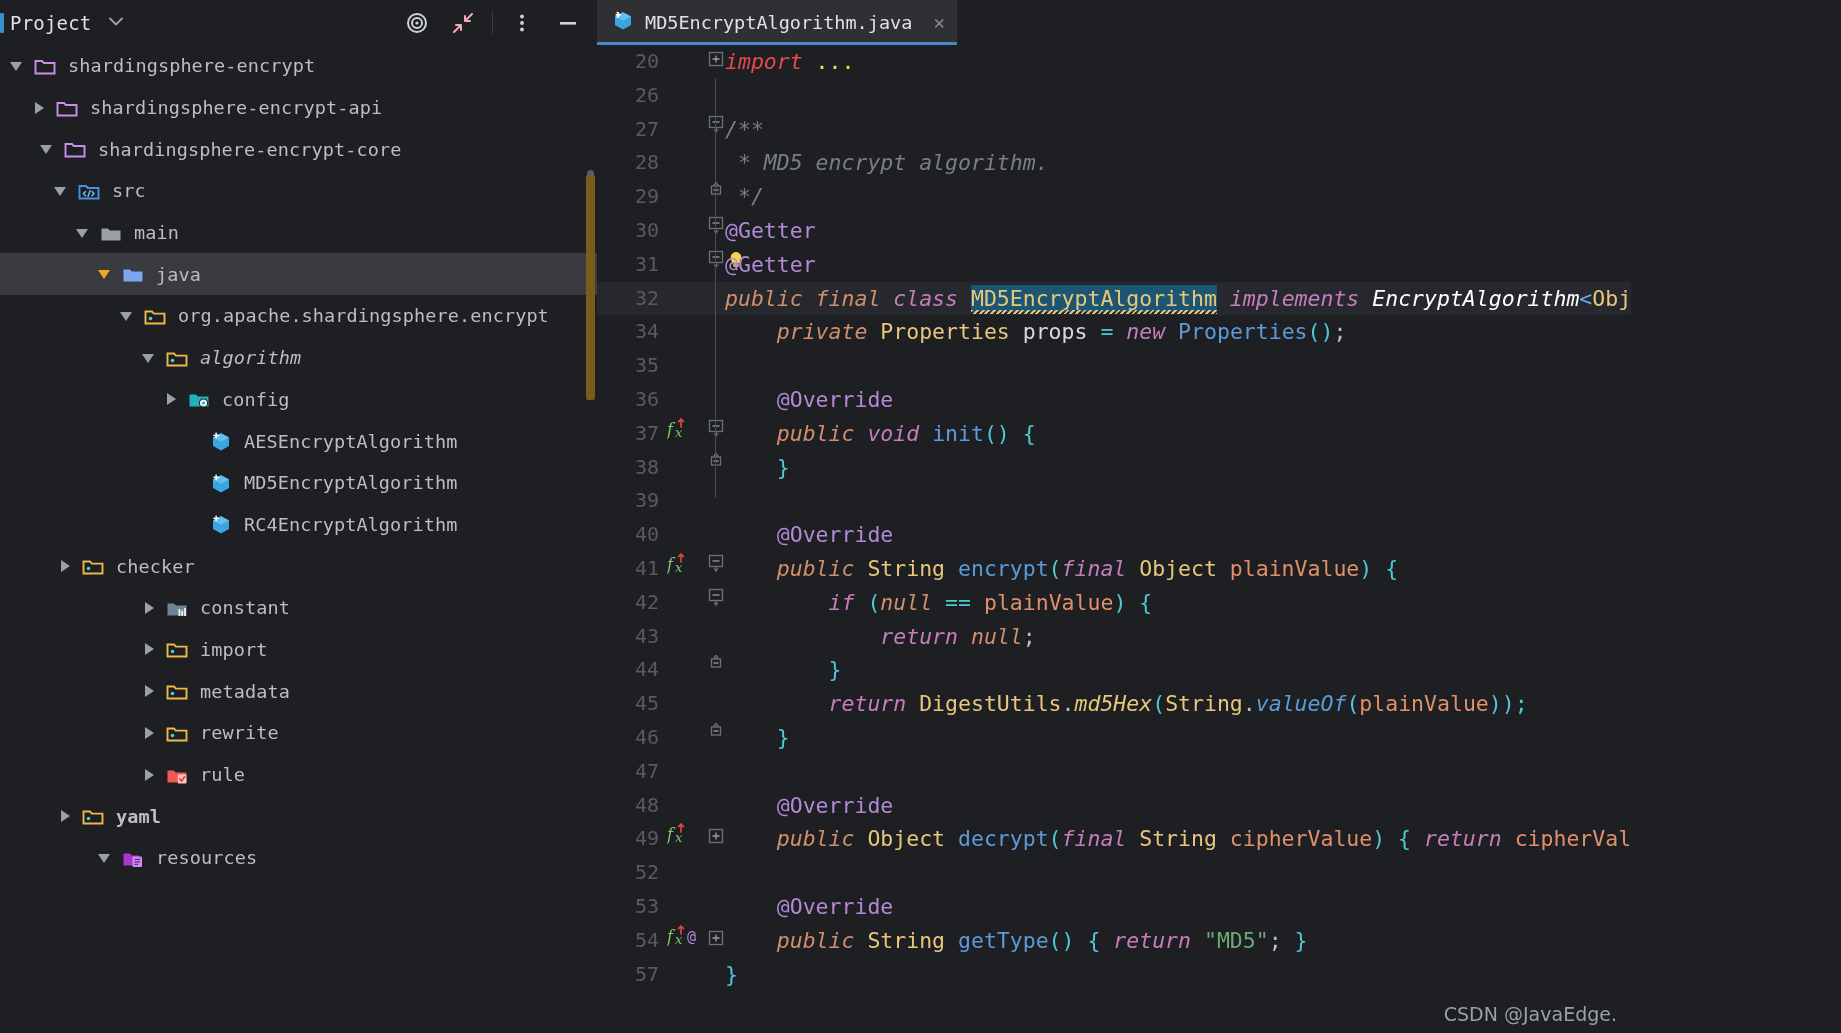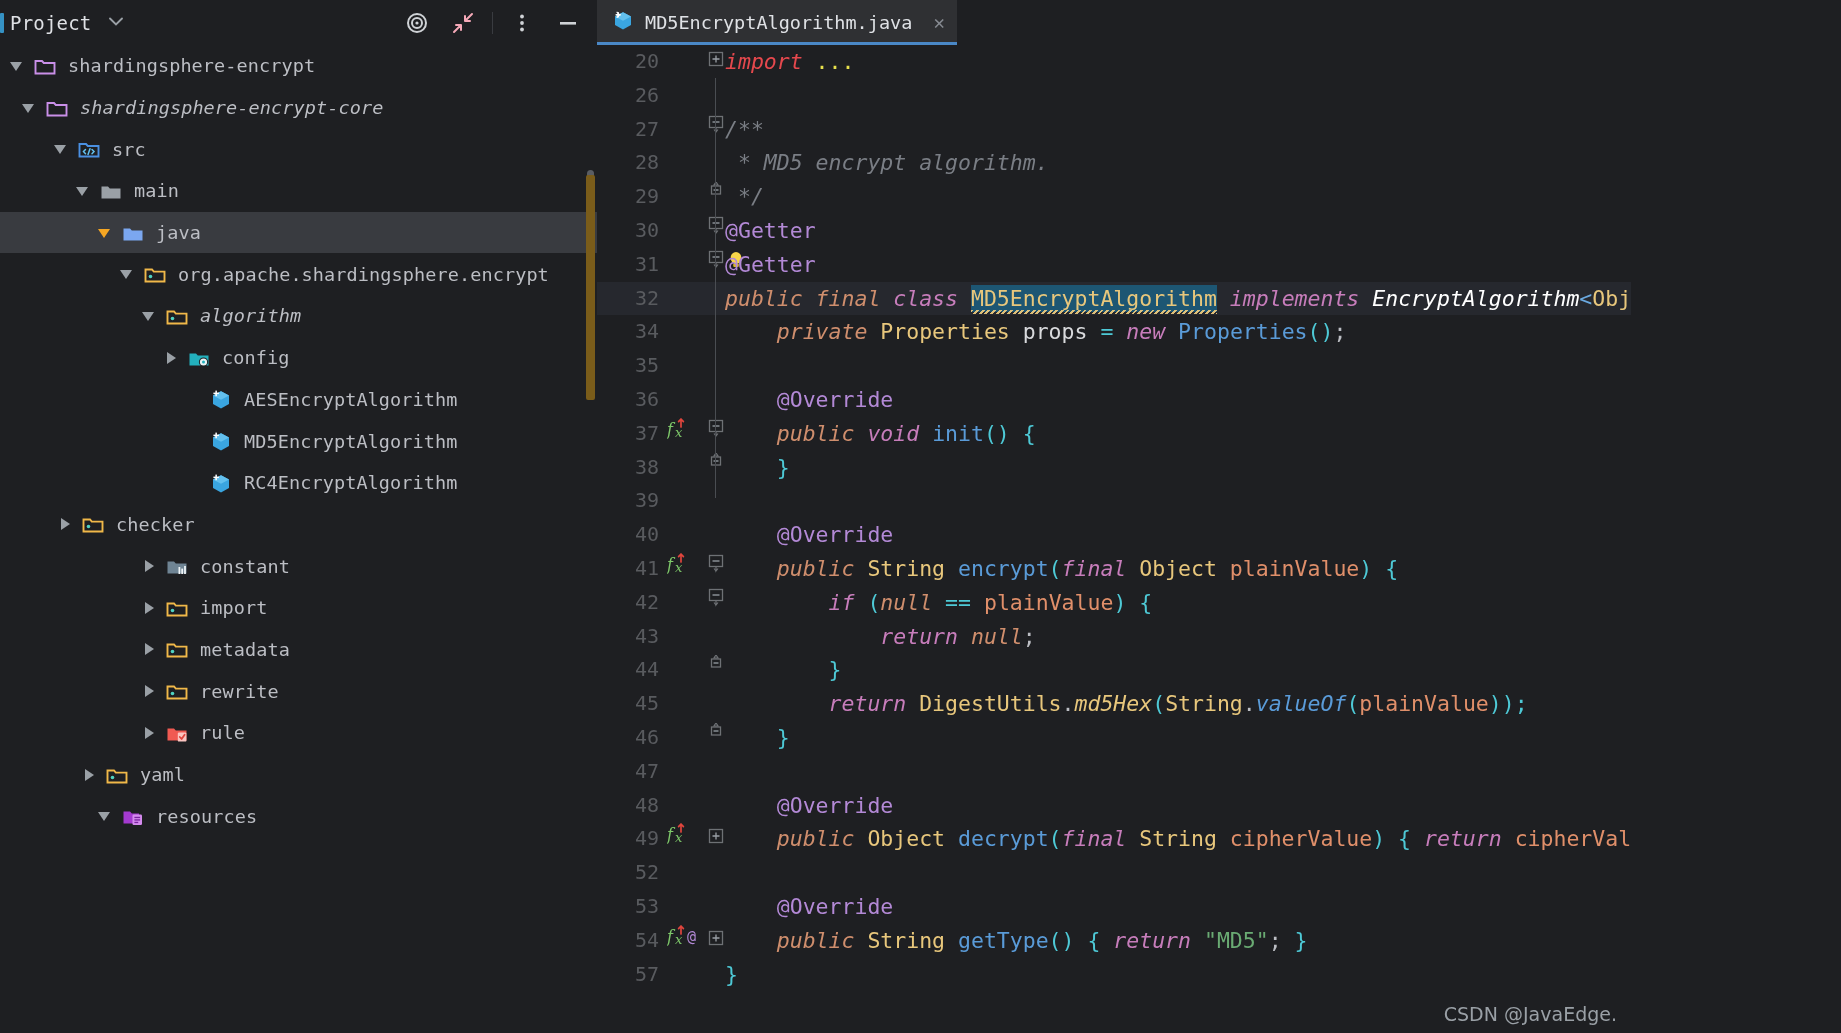--- a/index.html
+++ b/index.html
@@ -196,21 +196,28 @@
     </div>
 
     <div id="tree">
         <div class="trow" style="padding-left: 8px;">
           <span class="arrow down"></span>
           <span class="ticon"><svg width="24" height="24" viewBox="0 0 24 24">
               <path d="M2.5 6 L9 6 L10.8 8 L21.5 8 L21.5 18.5 L2.5 18.5 Z" fill="none" stroke="#c98fe8" stroke-width="1.9"></path>
             </svg></span>
           <span class="tlabel">shardingsphere-encrypt</span>
         </div>
-        <div class="trow" style="padding-left: 20px; font-style: italic;">
+        <div class="trow" style="padding-left: 30px;">
+          <span class="arrow right"></span>
+          <span class="ticon"><svg width="24" height="24" viewBox="0 0 24 24">
+              <path d="M2.5 6 L9 6 L10.8 8 L21.5 8 L21.5 18.5 L2.5 18.5 Z" fill="none" stroke="#c98fe8" stroke-width="1.9"></path>
+            </svg></span>
+          <span class="tlabel">shardingsphere-encrypt-api</span>
+        </div>
+        <div class="trow" style="padding-left: 38px;">
           <span class="arrow down"></span>
           <span class="ticon"><svg width="24" height="24" viewBox="0 0 24 24">
               <path d="M2.5 6 L9 6 L10.8 8 L21.5 8 L21.5 18.5 L2.5 18.5 Z" fill="none" stroke="#c98fe8" stroke-width="1.9"></path>
             </svg></span>
           <span class="tlabel">shardingsphere-encrypt-core</span>
         </div>
         <div class="trow" style="padding-left: 52px;">
           <span class="arrow down"></span>
           <span class="ticon"><svg width="24" height="24" viewBox="0 0 24 24">
               <path d="M2.5 6 L9 6 L10.8 8 L21.5 8 L21.5 18.5 L2.5 18.5 Z" fill="none" stroke="#4a90e2" stroke-width="1.9"></path>
@@ -340,21 +347,21 @@
         </div>
         <div class="trow" style="padding-left: 140px;">
           <span class="arrow right"></span>
           <span class="ticon"><svg width="24" height="24" viewBox="0 0 24 24">
               <path d="M2.5 6.5 L9 6.5 L10.8 8.6 L21.5 8.6 L21.5 18.5 L2.5 18.5 Z" fill="#f05a52"></path>
               <rect x="12.8" y="10.6" width="8.6" height="9" rx="1.2" fill="#fbc5c1"></rect>
               <path d="M14.8 15 L16.6 17 L19.6 12.8" stroke="#e0453d" stroke-width="1.8" fill="none" stroke-linecap="round" stroke-linejoin="round"></path>
             </svg></span>
           <span class="tlabel">rule</span>
         </div>
-        <div class="trow" style="padding-left: 80px;">
+        <div class="trow" style="padding-left: 56px; font-weight: bold;">
           <span class="arrow right"></span>
           <span class="ticon"><svg width="24" height="24" viewBox="0 0 24 24">
               <path d="M2.5 6.5 L9 6.5 L10.8 8.6 L21.5 8.6 L21.5 18.5 L2.5 18.5 Z" fill="none" stroke="#f0b849" stroke-width="1.9"></path>
               <circle cx="7.5" cy="13.5" r="1.8" fill="#4fd2c2"></circle>
             </svg></span>
           <span class="tlabel">yaml</span>
         </div>
         <div class="trow" style="padding-left: 96px;">
           <span class="arrow down"></span>
           <span class="ticon"><svg width="24" height="24" viewBox="0 0 24 24">

